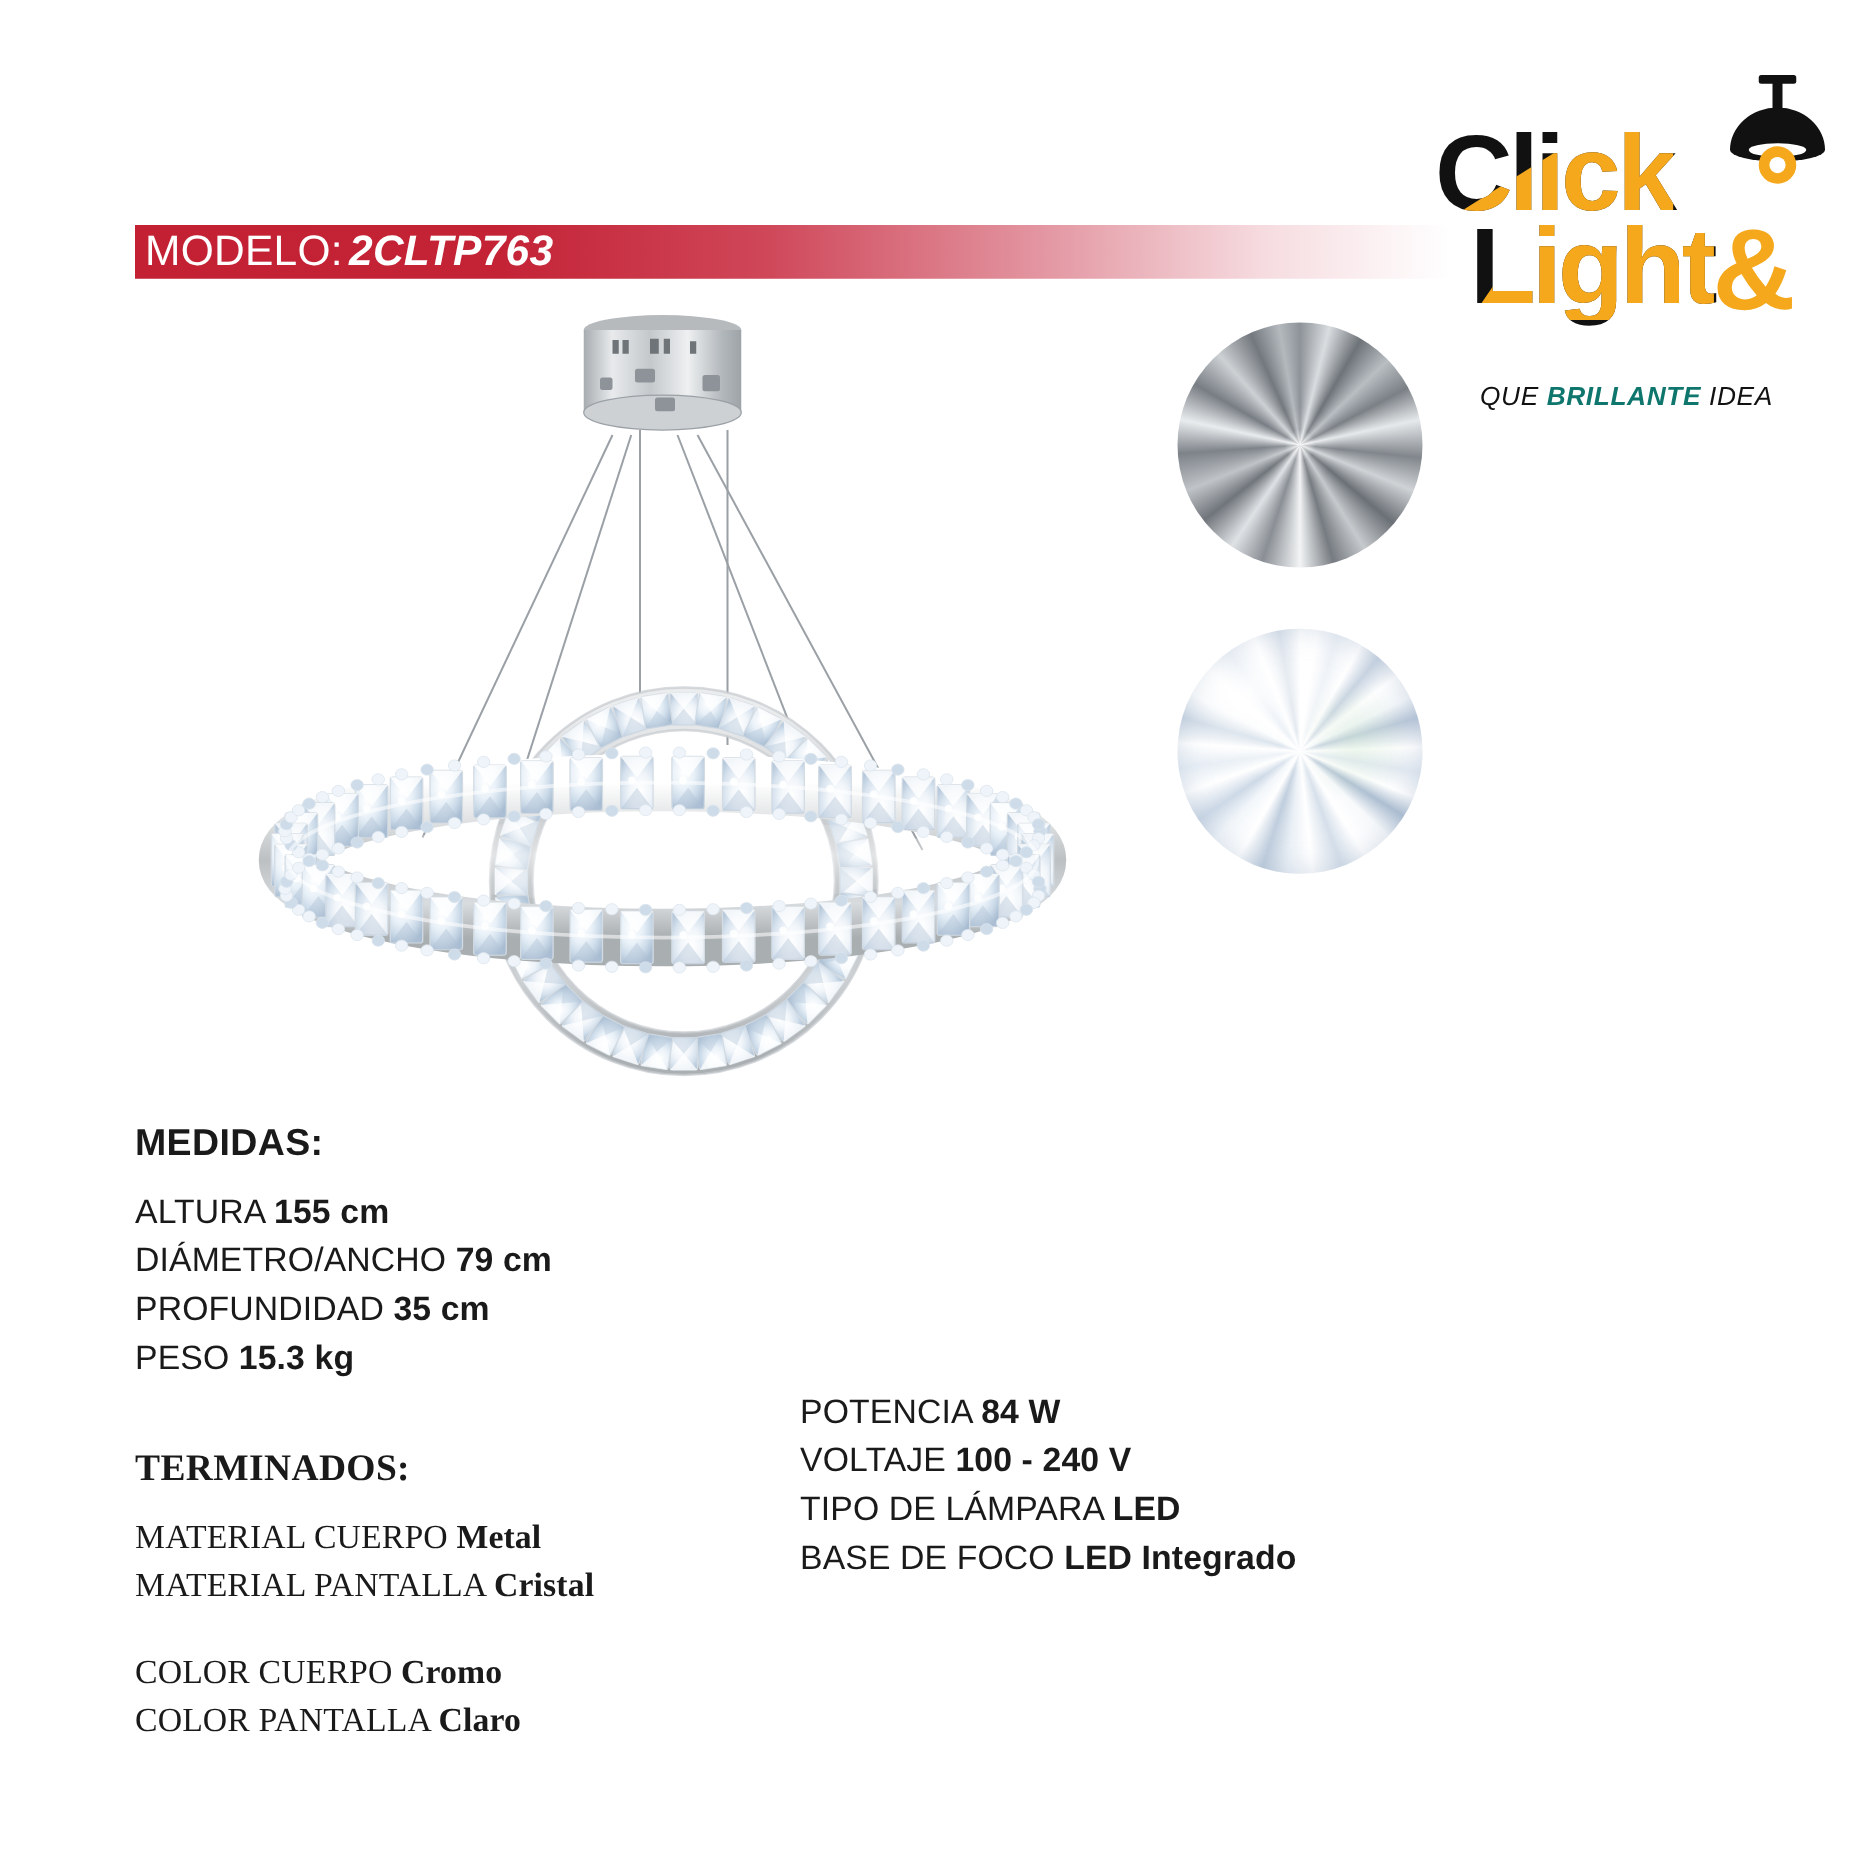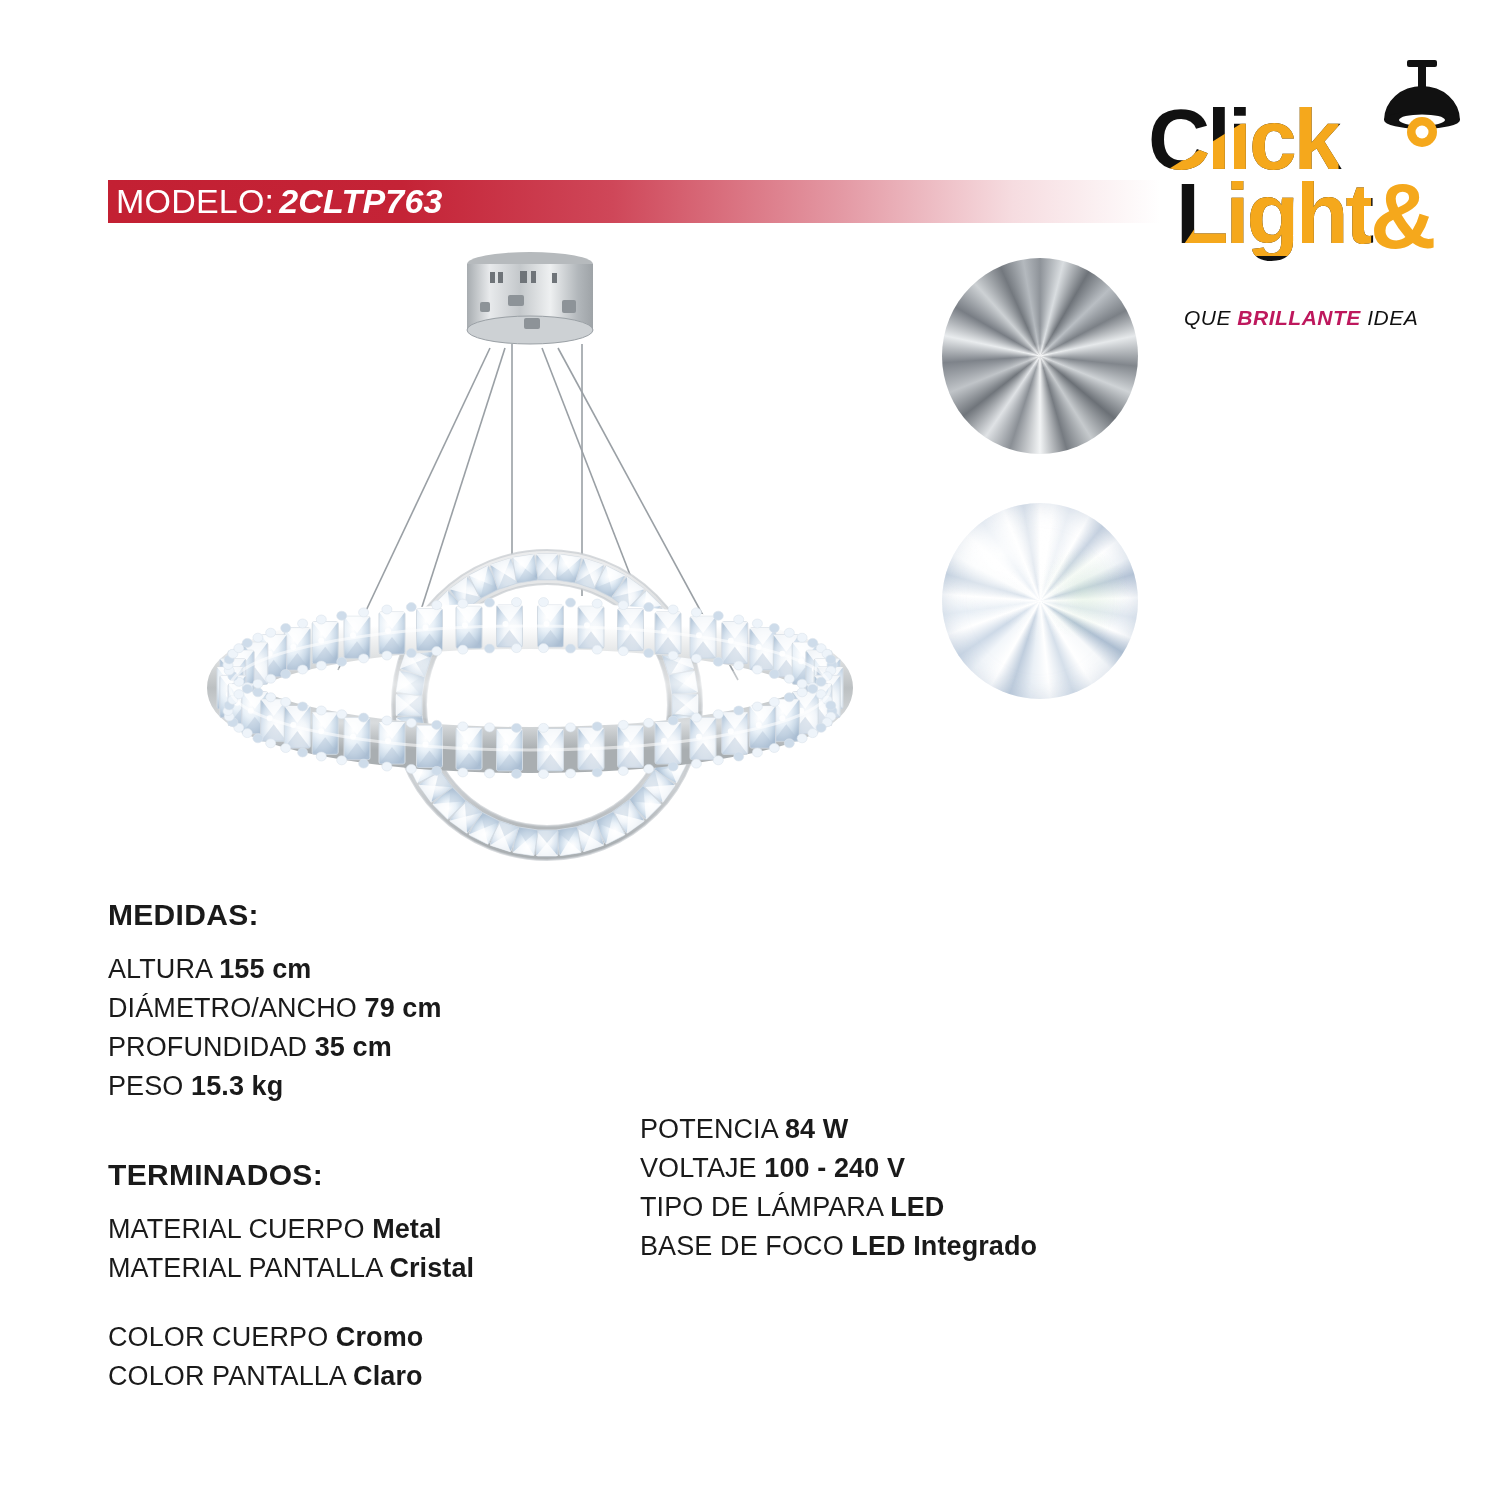--- a/index.html
+++ b/index.html
@@ -97,21 +97,21 @@
     position: absolute;
     left: 36px;
     top: 248px;
     font-size: 21px;
     font-style: italic;
     letter-spacing: 0.5px;
     white-space: nowrap;
     color: #111111;
   }
   #logo-tagline .hl {
-    color: #be185d;
+    color: #0f766e;
     font-weight: bold;
     margin-top: 22px;
   }
   #pendant-icon {
     position: absolute;
     left: 228px;
     top: 0px;
     width: 92px;
     height: 105px;
   }
@@ -194,21 +194,21 @@
   .spec-row {
     font-size: 27px;
     line-height: 39px;
     white-space: nowrap;
     letter-spacing: 0.1px;
   }
   .spec-row .v { font-weight: bold; }
   .spec-gap { height: 30px; }
 
   #block-medidas  { left: 108px; top: 898px; }
-  #block-terminados { left: 108px; top: 1158px; }
+  #block-terminados { left: 108px; top: 1158px; font-family: Liberation Serif, serif; }
   #block-electricos { left: 640px; top: 1110px; }
 </style>
 </head>
 <body>
 
 <div id="model-banner">
   <div class="banner-text">
     <span>MODELO:</span><span class="model-value">2CLTP763</span>
   </div>
 </div>

